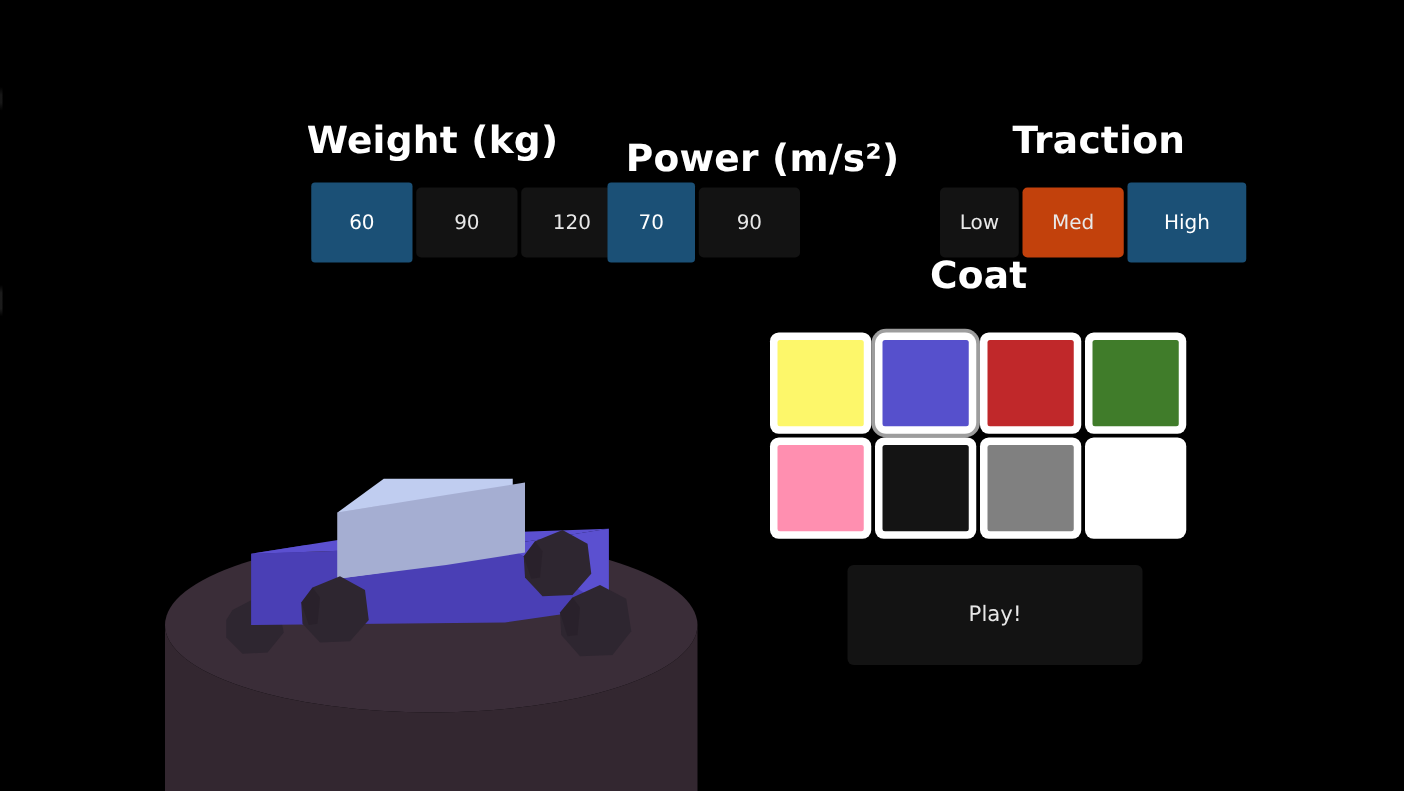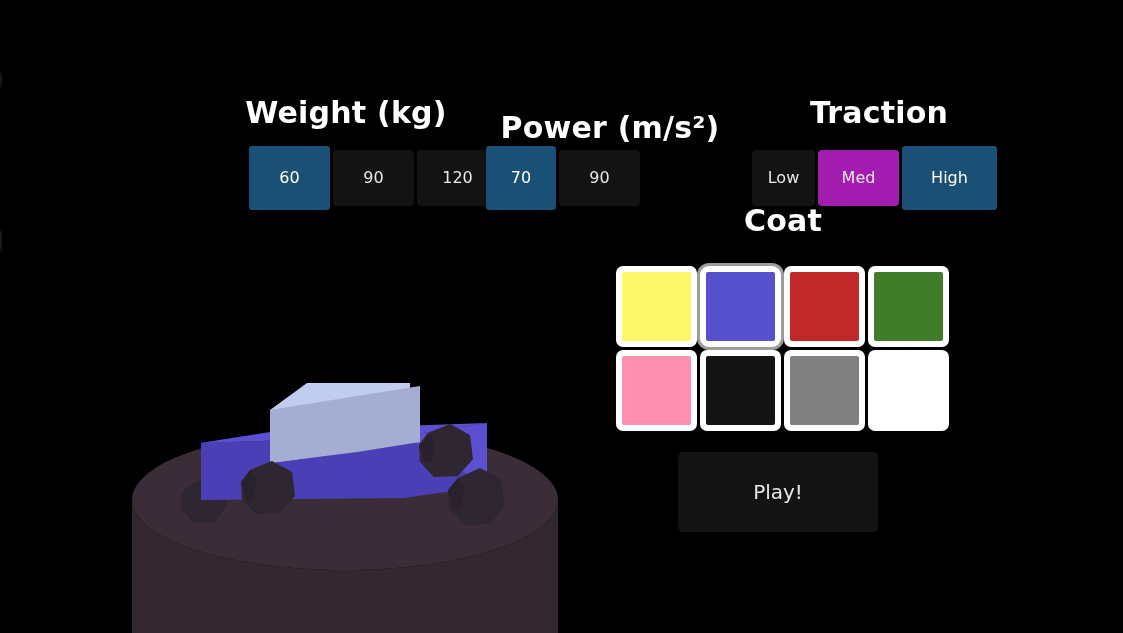--- a/index.html
+++ b/index.html
@@ -97,28 +97,28 @@
     background: #ffffff;
     box-shadow: 0 0 0 3px #9d9d9d;
     border-radius: 9px;
   }
 
   
   #play-button {
     position: absolute;
     left: 678px;
     top: 452px;
-    width: 200px;
+    width: 236px;
     height: 80px;
     background: #131313;
     color: #e8e8e8;
     border: none;
     border-radius: 5px;
     font-family: "DejaVu Sans", "Liberation Sans", sans-serif;
-    font-size: 20px;
+    font-size: 17px;
     cursor: pointer;
     display: flex;
     align-items: center;
     justify-content: center;
   }
 
   
   #viewport {
     position: absolute;
     left: 0;
@@ -146,21 +146,21 @@
 
   <div class="group-title" style="left:486px; top:102px; width:248px;margin-top:11px;">Power (m/s²)</div>
   <div class="opt-row" id="row-power" style="left:486px; top:146px; gap:3px;">
     <button class="opt-btn selected" style="width: 70px; background: rgb(27, 80, 118);">70</button>
     <button class="opt-btn" style="width: 81px; background: rgb(19, 19, 19); color: rgb(232, 232, 232);">90</button>
   </div>
 
   <div class="group-title" style="left:752px; top:98px; width:254px;">Traction</div>
   <div class="opt-row" id="row-traction" style="left:752px; top:146px; gap:3px;">
     <button class="opt-btn" style="width: 63px; background: rgb(19, 19, 19); color: rgb(232, 232, 232);">Low</button>
-    <button class="opt-btn" style="width: 81px; background: #a21caf; color: rgb(232, 232, 232);">Med</button>
+    <button class="opt-btn" style="width: 81px; background: #c2410c; color: rgb(232, 232, 232);">Med</button>
     <button class="opt-btn selected" style="width: 95px; background: rgb(27, 80, 118);">High</button>
   </div>
 
   <div class="group-title" style="left:616px; top:206px; width:334px;">Coat</div>
 
   <div id="coat-grid">
     <div class="swatch">
       <div class="chip" style="background: rgb(253, 247, 106);"></div>
     </div>
     <div class="swatch selected">

